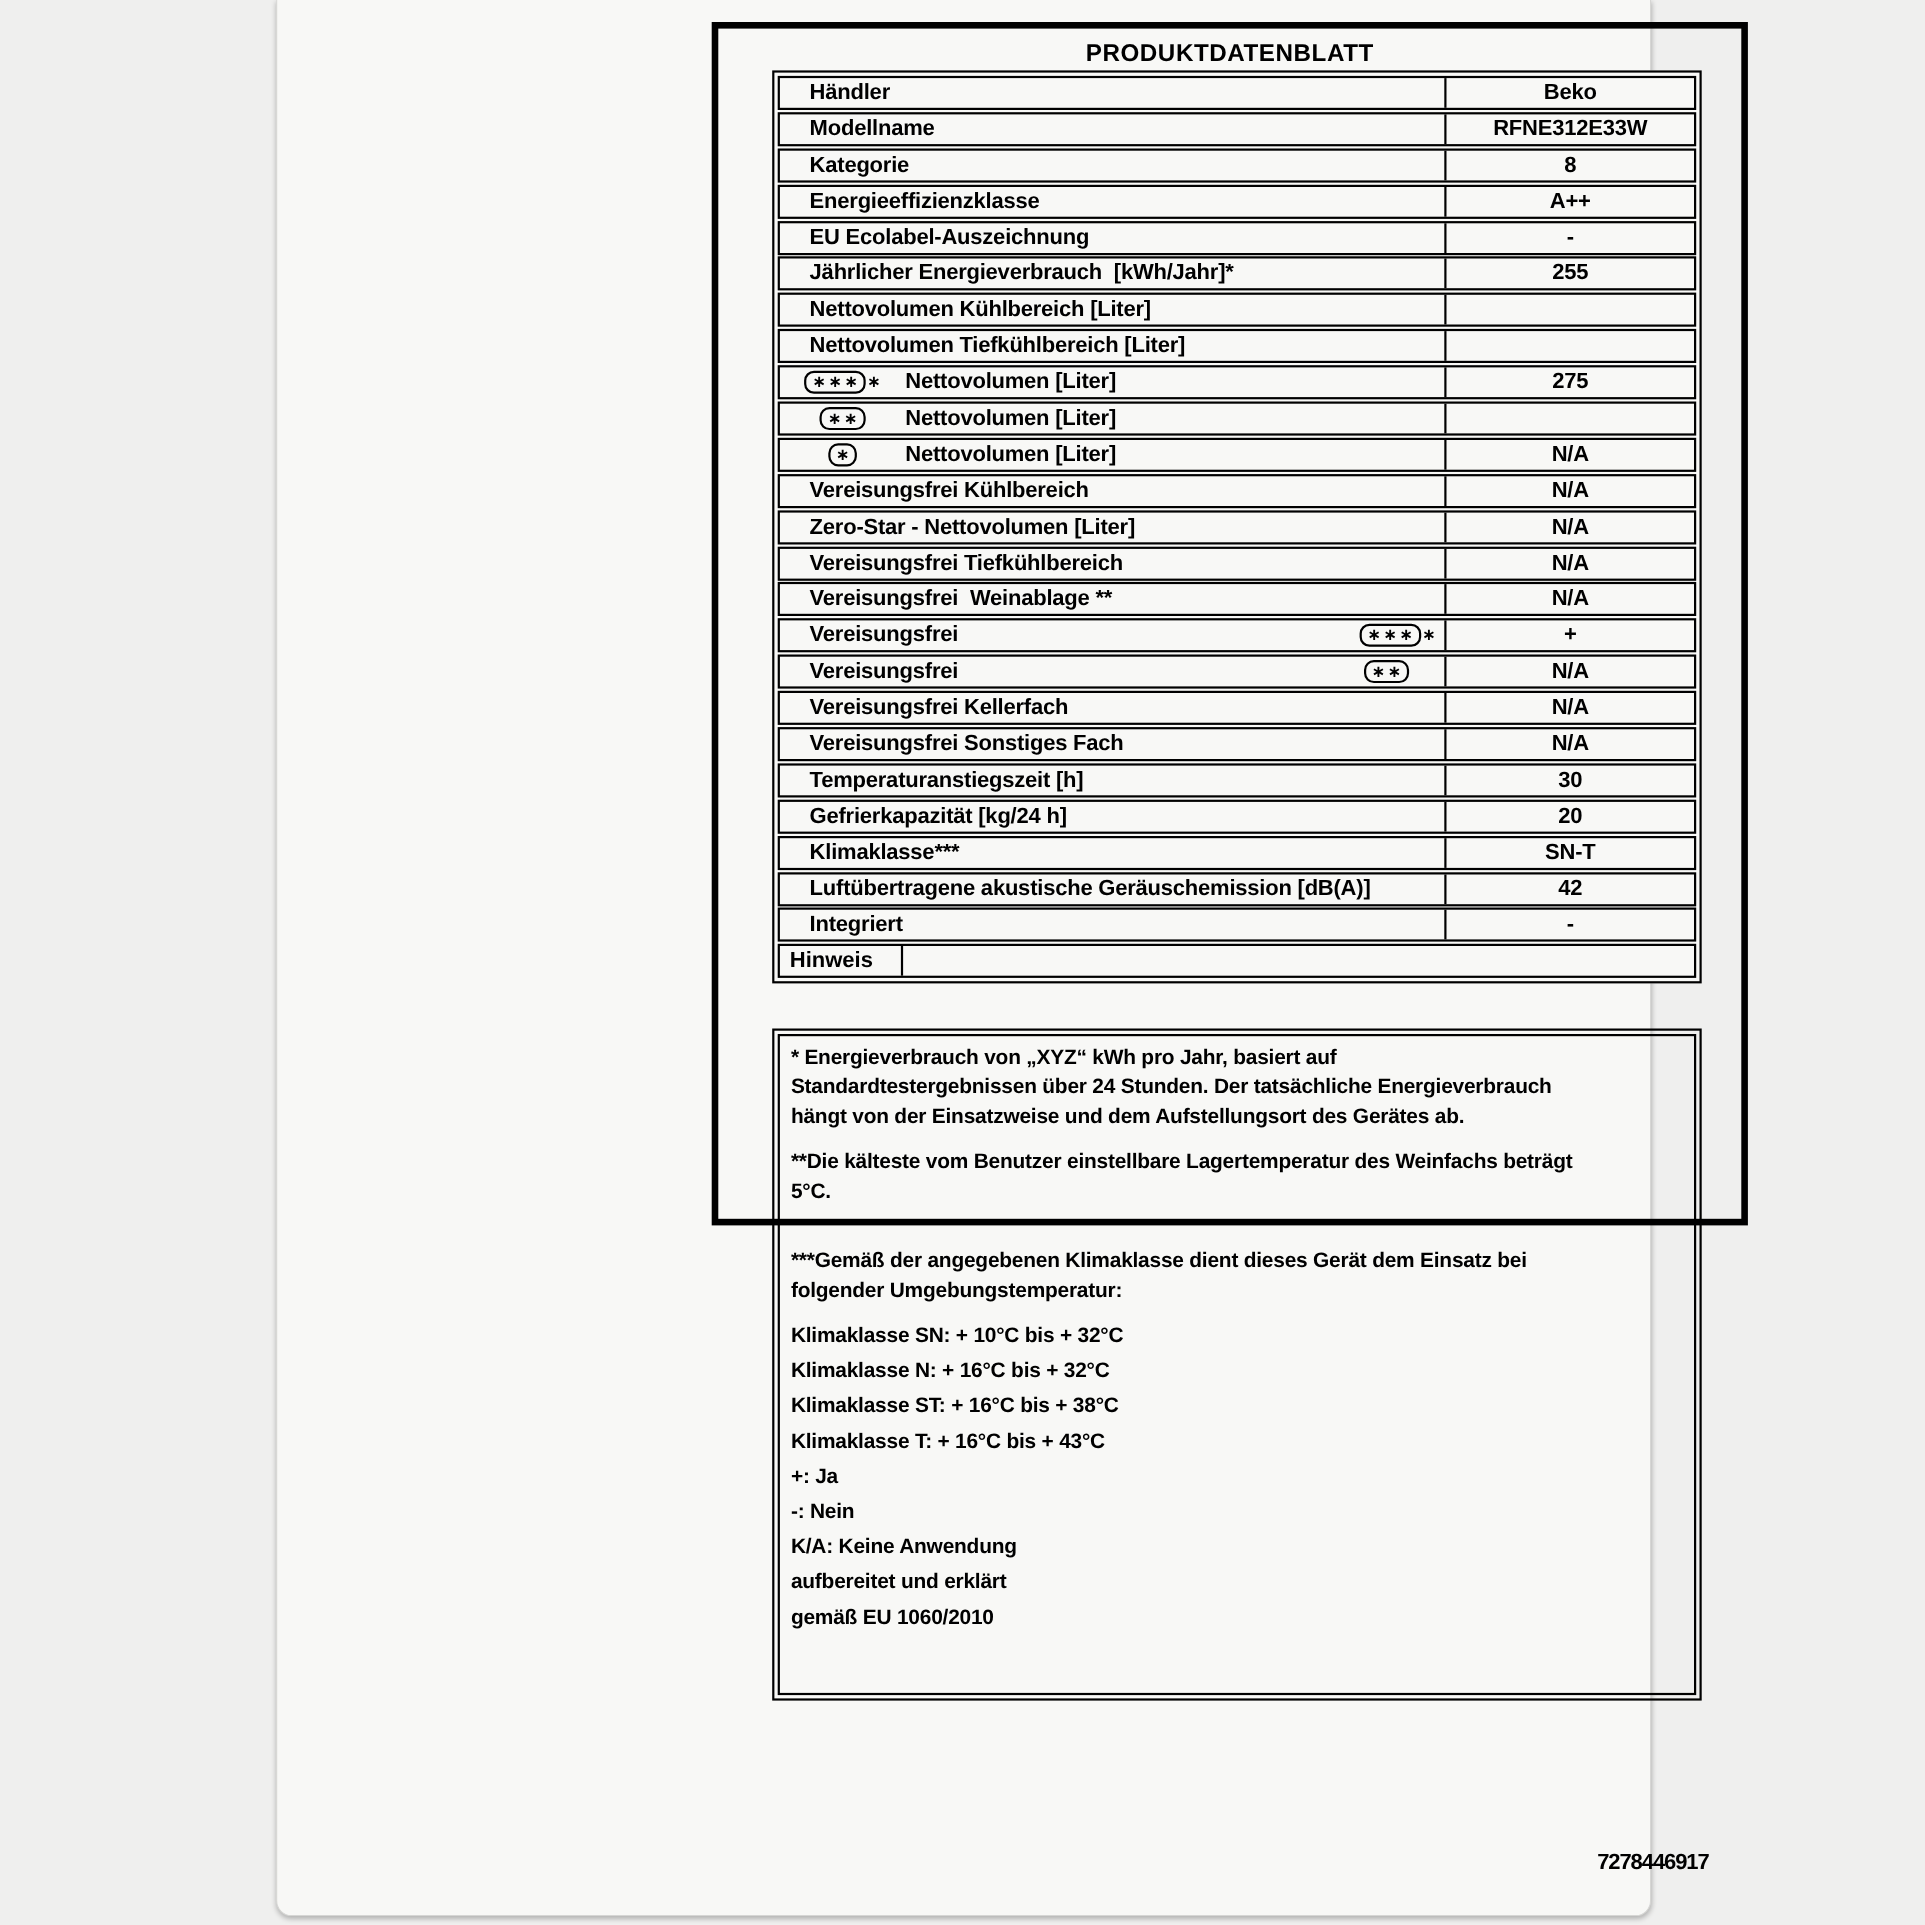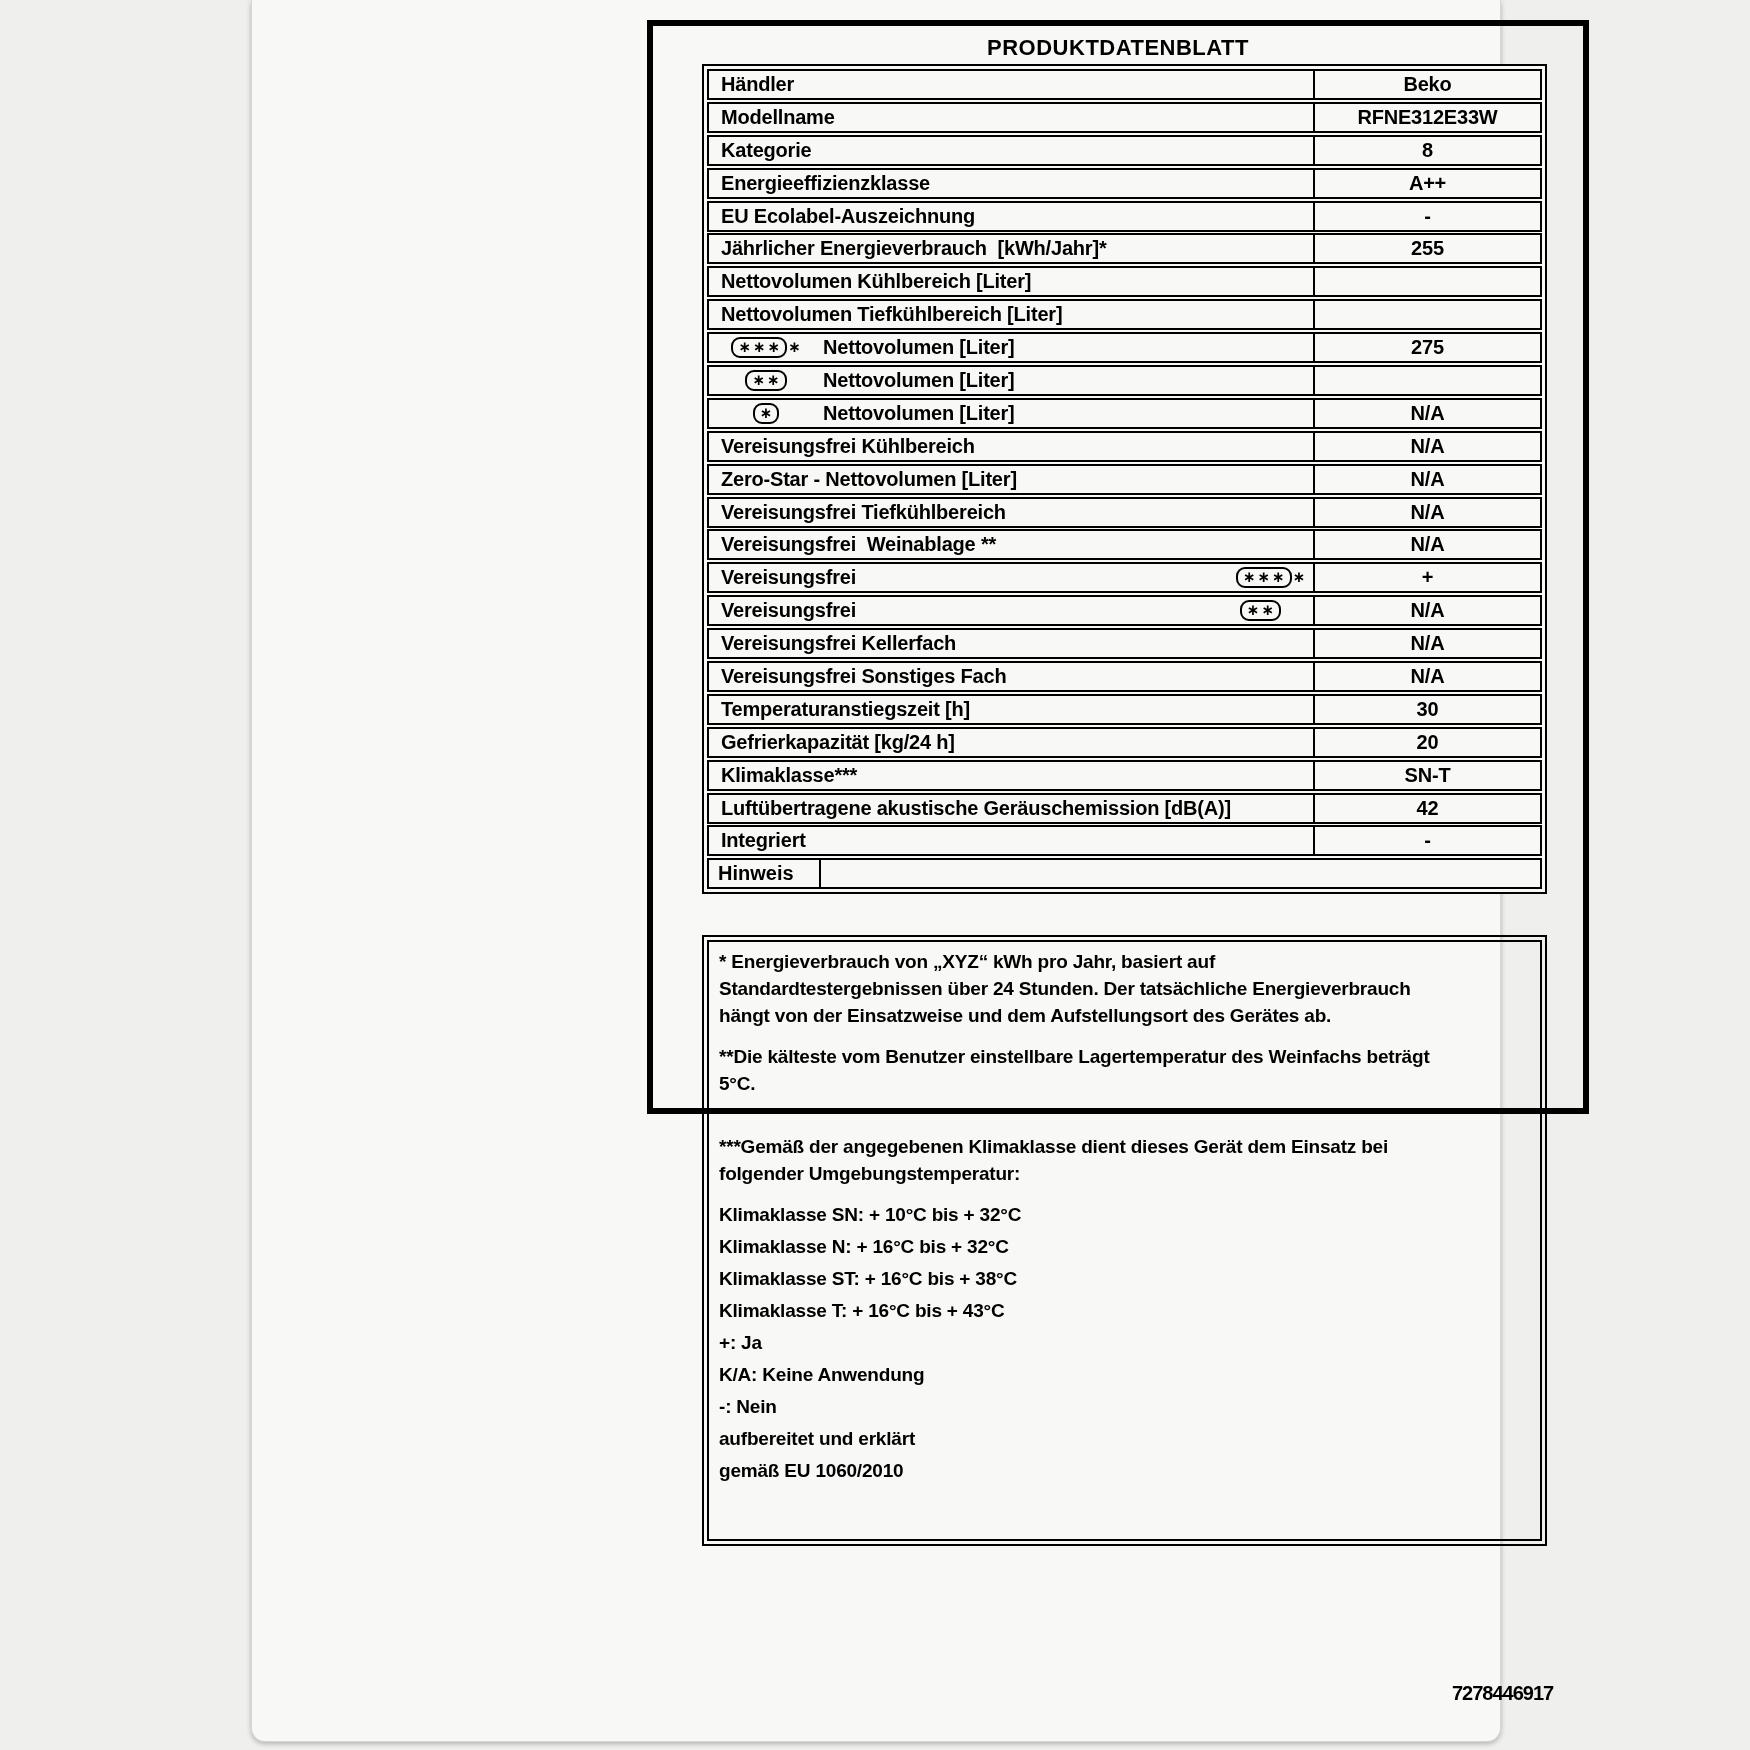--- a/index.html
+++ b/index.html
@@ -31,21 +31,21 @@
     background:#f8f8f6;
   }
   .row{
     display:flex;align-items:stretch;height:31px;
     border:2px solid #000;margin-bottom:1.9px;
     box-sizing:border-box;background:#f8f8f6;
   }
   .row.last{margin-bottom:0;}
   .cl{
     flex:0 0 604px;display:flex;align-items:center;
-    padding-left:12px;box-sizing:border-box;
+    padding-left:27px;box-sizing:border-box;
     font-size:20px;font-weight:bold;white-space:nowrap;letter-spacing:-0.2px;
   }
   .cl.star{padding-left:0;}
   .cl.spread{justify-content:space-between;border-radius:10px;}
   .cv{
     flex:1 1 auto;border-left:2px solid #000;
     display:flex;align-items:center;justify-content:center;
     font-size:20px;font-weight:bold;letter-spacing:-0.2px;
   }
   .slot{flex:0 0 114px;display:flex;align-items:center;justify-content:center;}
@@ -254,22 +254,22 @@
     <div class="fn-outer">
       <div class="fn-inner">
         <p class="fn-p1">* Energieverbrauch von „XYZ“ kWh pro Jahr, basiert auf Standardtestergebnissen über 24 Stunden. Der tatsächliche Energieverbrauch hängt von der Einsatzweise und dem Aufstellungsort des Gerätes ab.</p>
         <p class="fn-p2">**Die kälteste vom Benutzer einstellbare Lagertemperatur des Weinfachs beträgt 5°C.</p>
         <p class="fn-p3">***Gemäß der angegebenen Klimaklasse dient dieses Gerät dem Einsatz bei folgender Umgebungstemperatur:</p>
         <div class="fn-line">Klimaklasse SN: + 10°C bis + 32°C</div>
         <div class="fn-line">Klimaklasse N: + 16°C bis + 32°C</div>
         <div class="fn-line">Klimaklasse ST: + 16°C bis + 38°C</div>
         <div class="fn-line">Klimaklasse T: + 16°C bis + 43°C</div>
         <div class="fn-line">+: Ja</div>
+        <div class="fn-line">-: Nein</div>
         <div class="fn-line">K/A: Keine Anwendung</div>
-        <div class="fn-line">-: Nein</div>
         <div class="fn-line">aufbereitet und erklärt</div>
         <div class="fn-line">gemäß EU 1060/2010</div>
       </div>
     </div>
 
   </div>
 
   <div class="doc-number">7278446917</div>
 
 </div>

